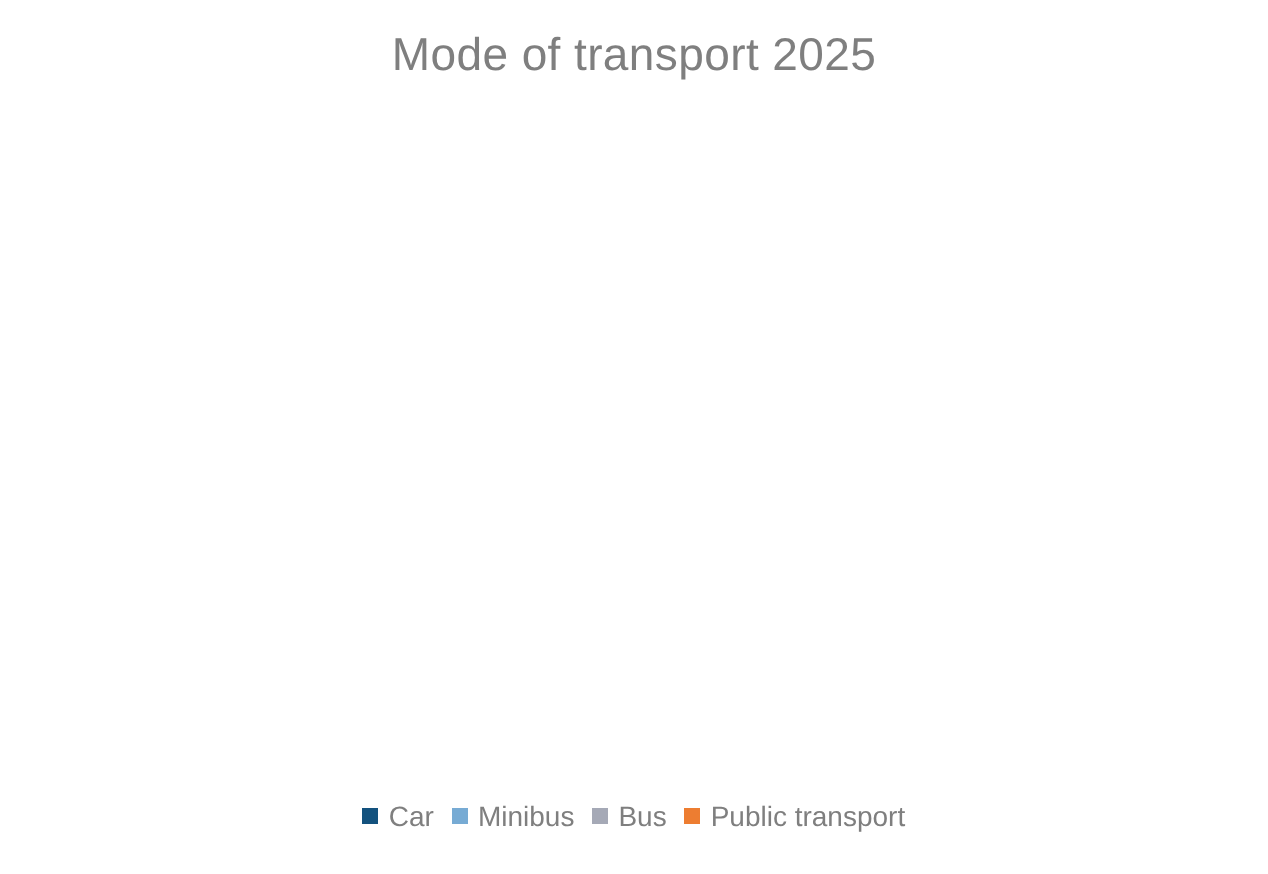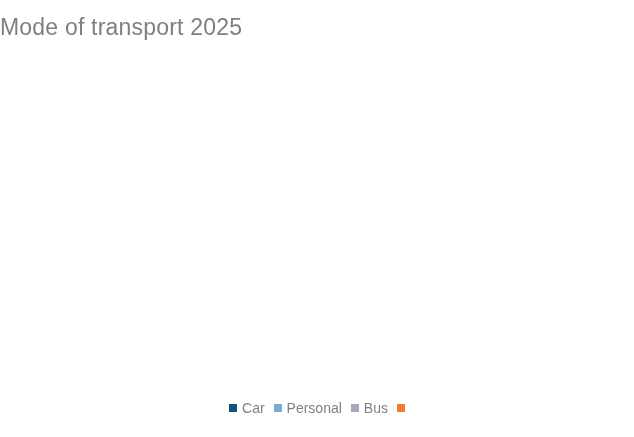--- a/index.html
+++ b/index.html
@@ -22,20 +22,21 @@
     top: 0;
     width: 634px;
     height: 437px;
   }
 
   #chart-title {
     position: absolute;
     left: 0;
     top: 14px;
     width: 634px;
+    text-align: center;
     font-size: 23px;
     font-weight: 400;
     color: #7f7f7f;
     letter-spacing: 0.2px;
     white-space: nowrap;
   }
 
   #pie-wrap {
     position: absolute;
     left: 180px;
@@ -97,24 +98,25 @@
   <div id="chart-title">Mode of transport 2025</div>
 
 
   <div id="legend">
       <div class="legend-item">
         <span class="legend-swatch" style="background: rgb(19, 82, 126);"></span>
         <span class="legend-label">Car</span>
       </div>
       <div class="legend-item">
         <span class="legend-swatch" style="background: rgb(119, 171, 212);"></span>
-        <span class="legend-label">Personal</span>
+        <span class="legend-label">Minibus</span>
       </div>
       <div class="legend-item">
         <span class="legend-swatch" style="background: rgb(165, 169, 182);"></span>
         <span class="legend-label">Bus</span>
       </div>
       <div class="legend-item">
         <span class="legend-swatch" style="background: rgb(237, 125, 49);"></span>
+        <span class="legend-label">Public transport</span>
       </div>
     </div>
 
 </div>
 
 </body></html>

